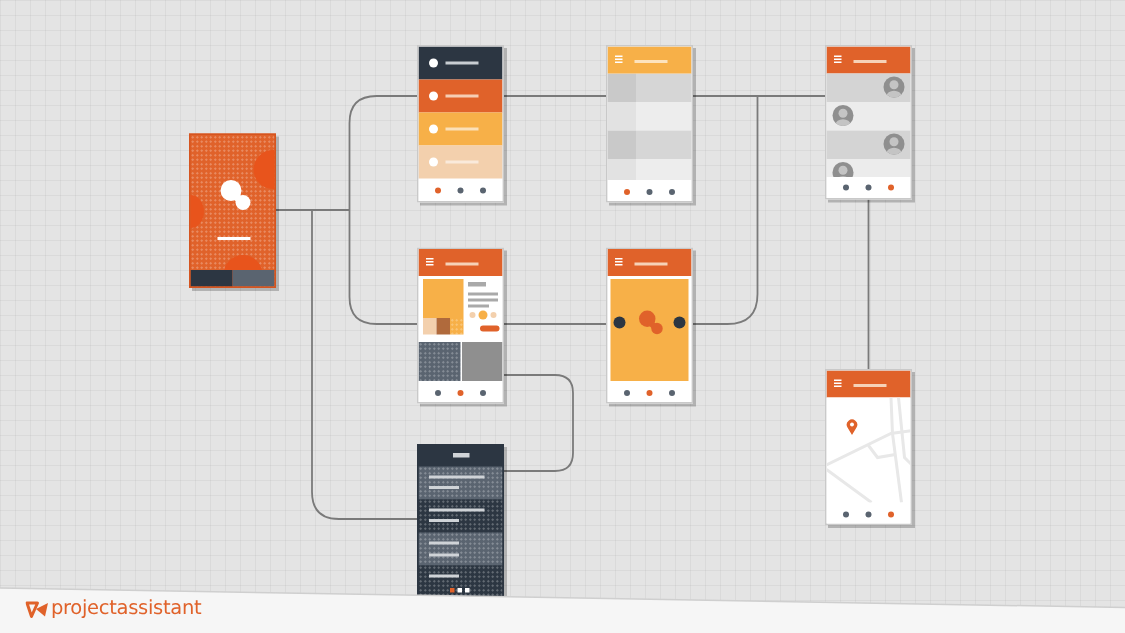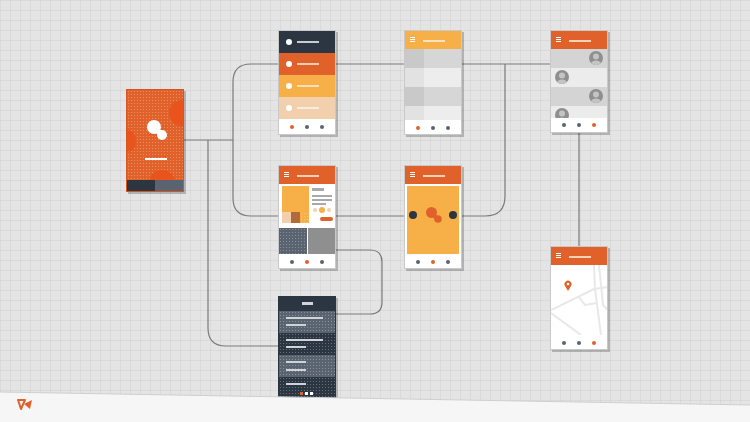--- a/index.html
+++ b/index.html
@@ -322,13 +322,14 @@
 <svg id="footer" viewBox="0 0 750 422">
   <polygon points="0,392 750,405 750,422 0,422" fill="#f6f6f6"></polygon>
   <line x1="0" y1="392" x2="750" y2="405" stroke="#cfcfcf" stroke-width="1"></line>
 </svg>
 
 <div id="brand">
   <svg width="16" height="12" viewBox="0 0 16 12">
     <path d="M1 2 L8 2 L4 11 Z" fill="none" stroke="#e0622a" stroke-width="2" stroke-linejoin="round"></path>
     <path d="M7 6 L15 2 L13 11 Z" fill="#e0622a"></path>
   </svg>
+  <span>projectassistant</span>
 </div>
 
 </body></html>

